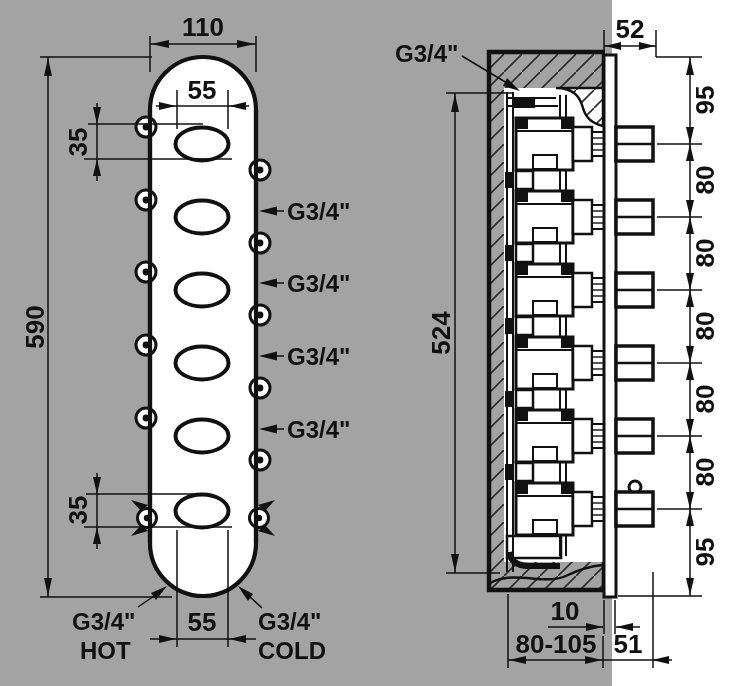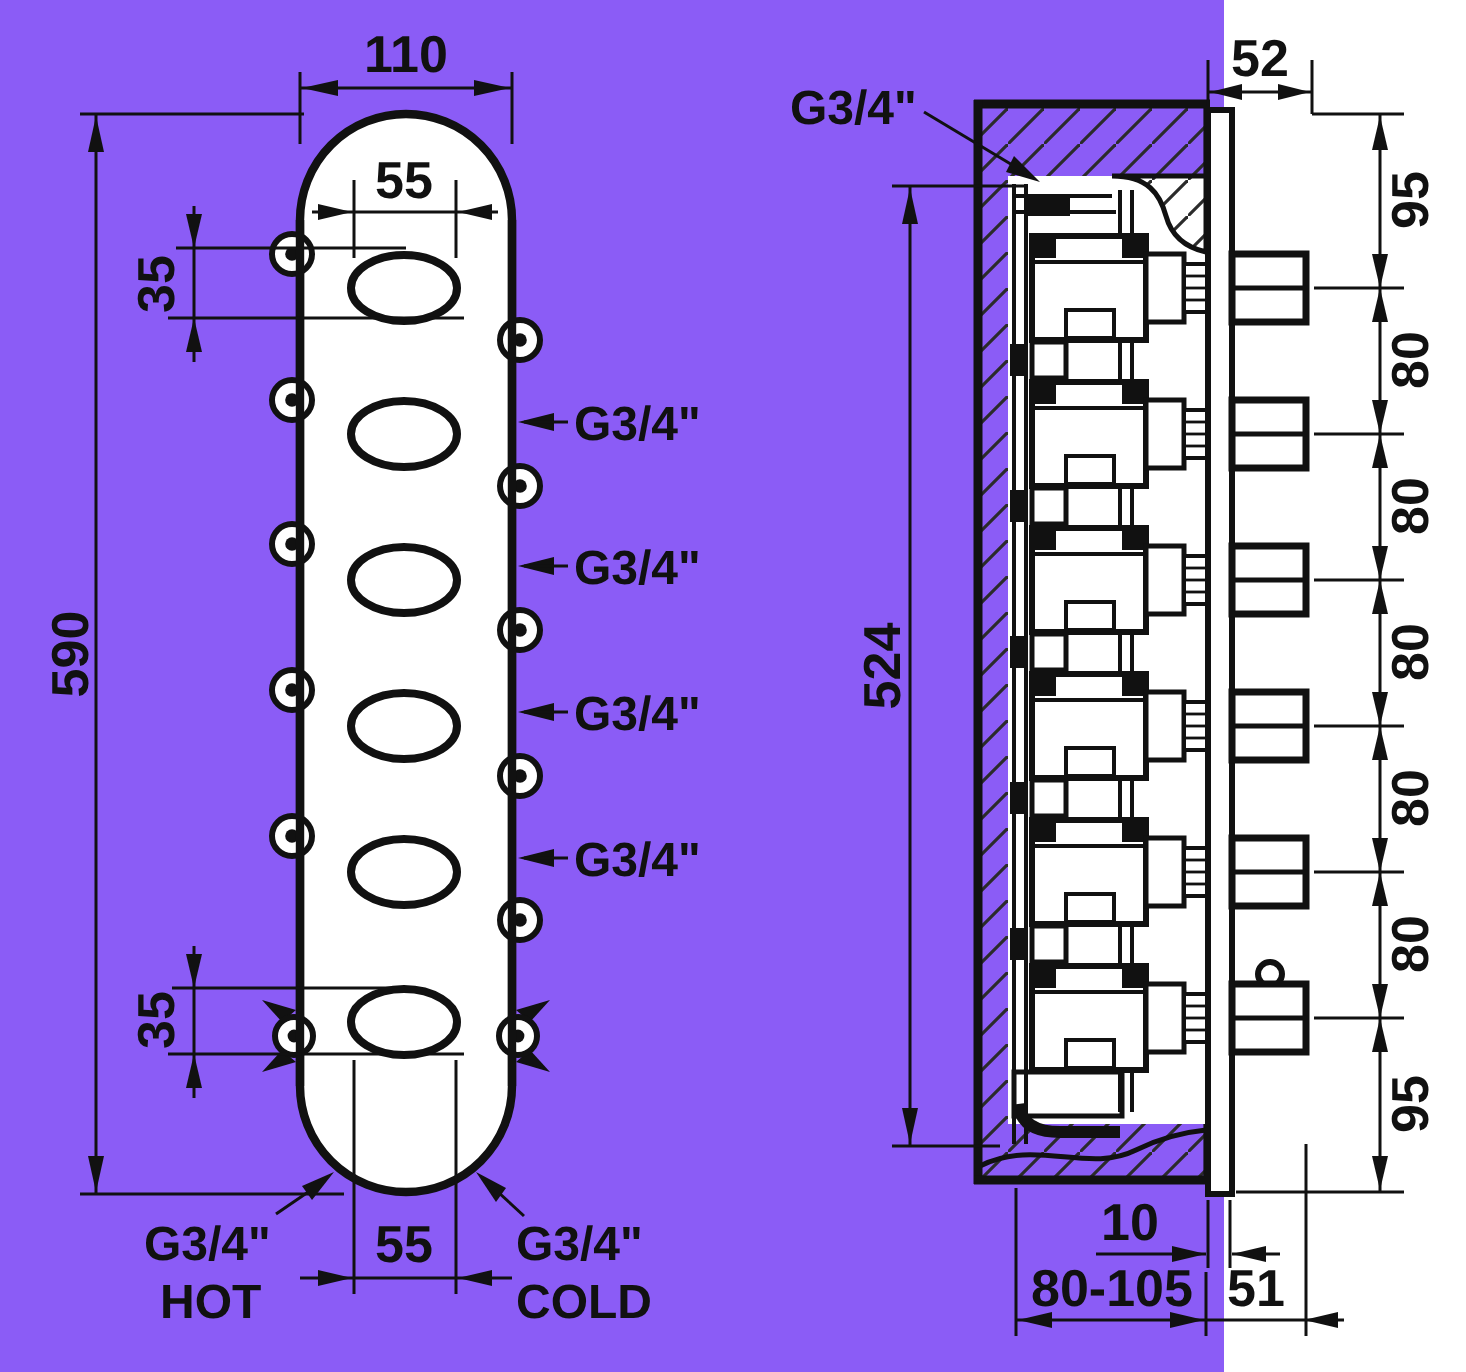--- a/index.html
+++ b/index.html
@@ -1,16 +1,16 @@
 <!DOCTYPE html>
 <html><head>
 <meta charset="utf-8">
 <style>
   html,body{margin:0;padding:0;background:#ffffff;}
-  .stage{width:612px;height:686px;background:#8b5cf6;position:relative;}
+  .stage{width:612px;height:686px;background:#a3a3a3;position:relative;}
   svg{display:block;}
   .dim{font-family:"Liberation Sans",sans-serif;font-weight:bold;font-size:26px;fill:#111;}
   .lbl{font-family:"Liberation Sans",sans-serif;font-weight:bold;font-size:24px;fill:#111;}
   .thin{stroke:#111;stroke-width:1.5;fill:none;}
   .arrow{fill:#111;stroke:none;}
 </style>
 </head>
 <body>
 
 <div class="stage">

